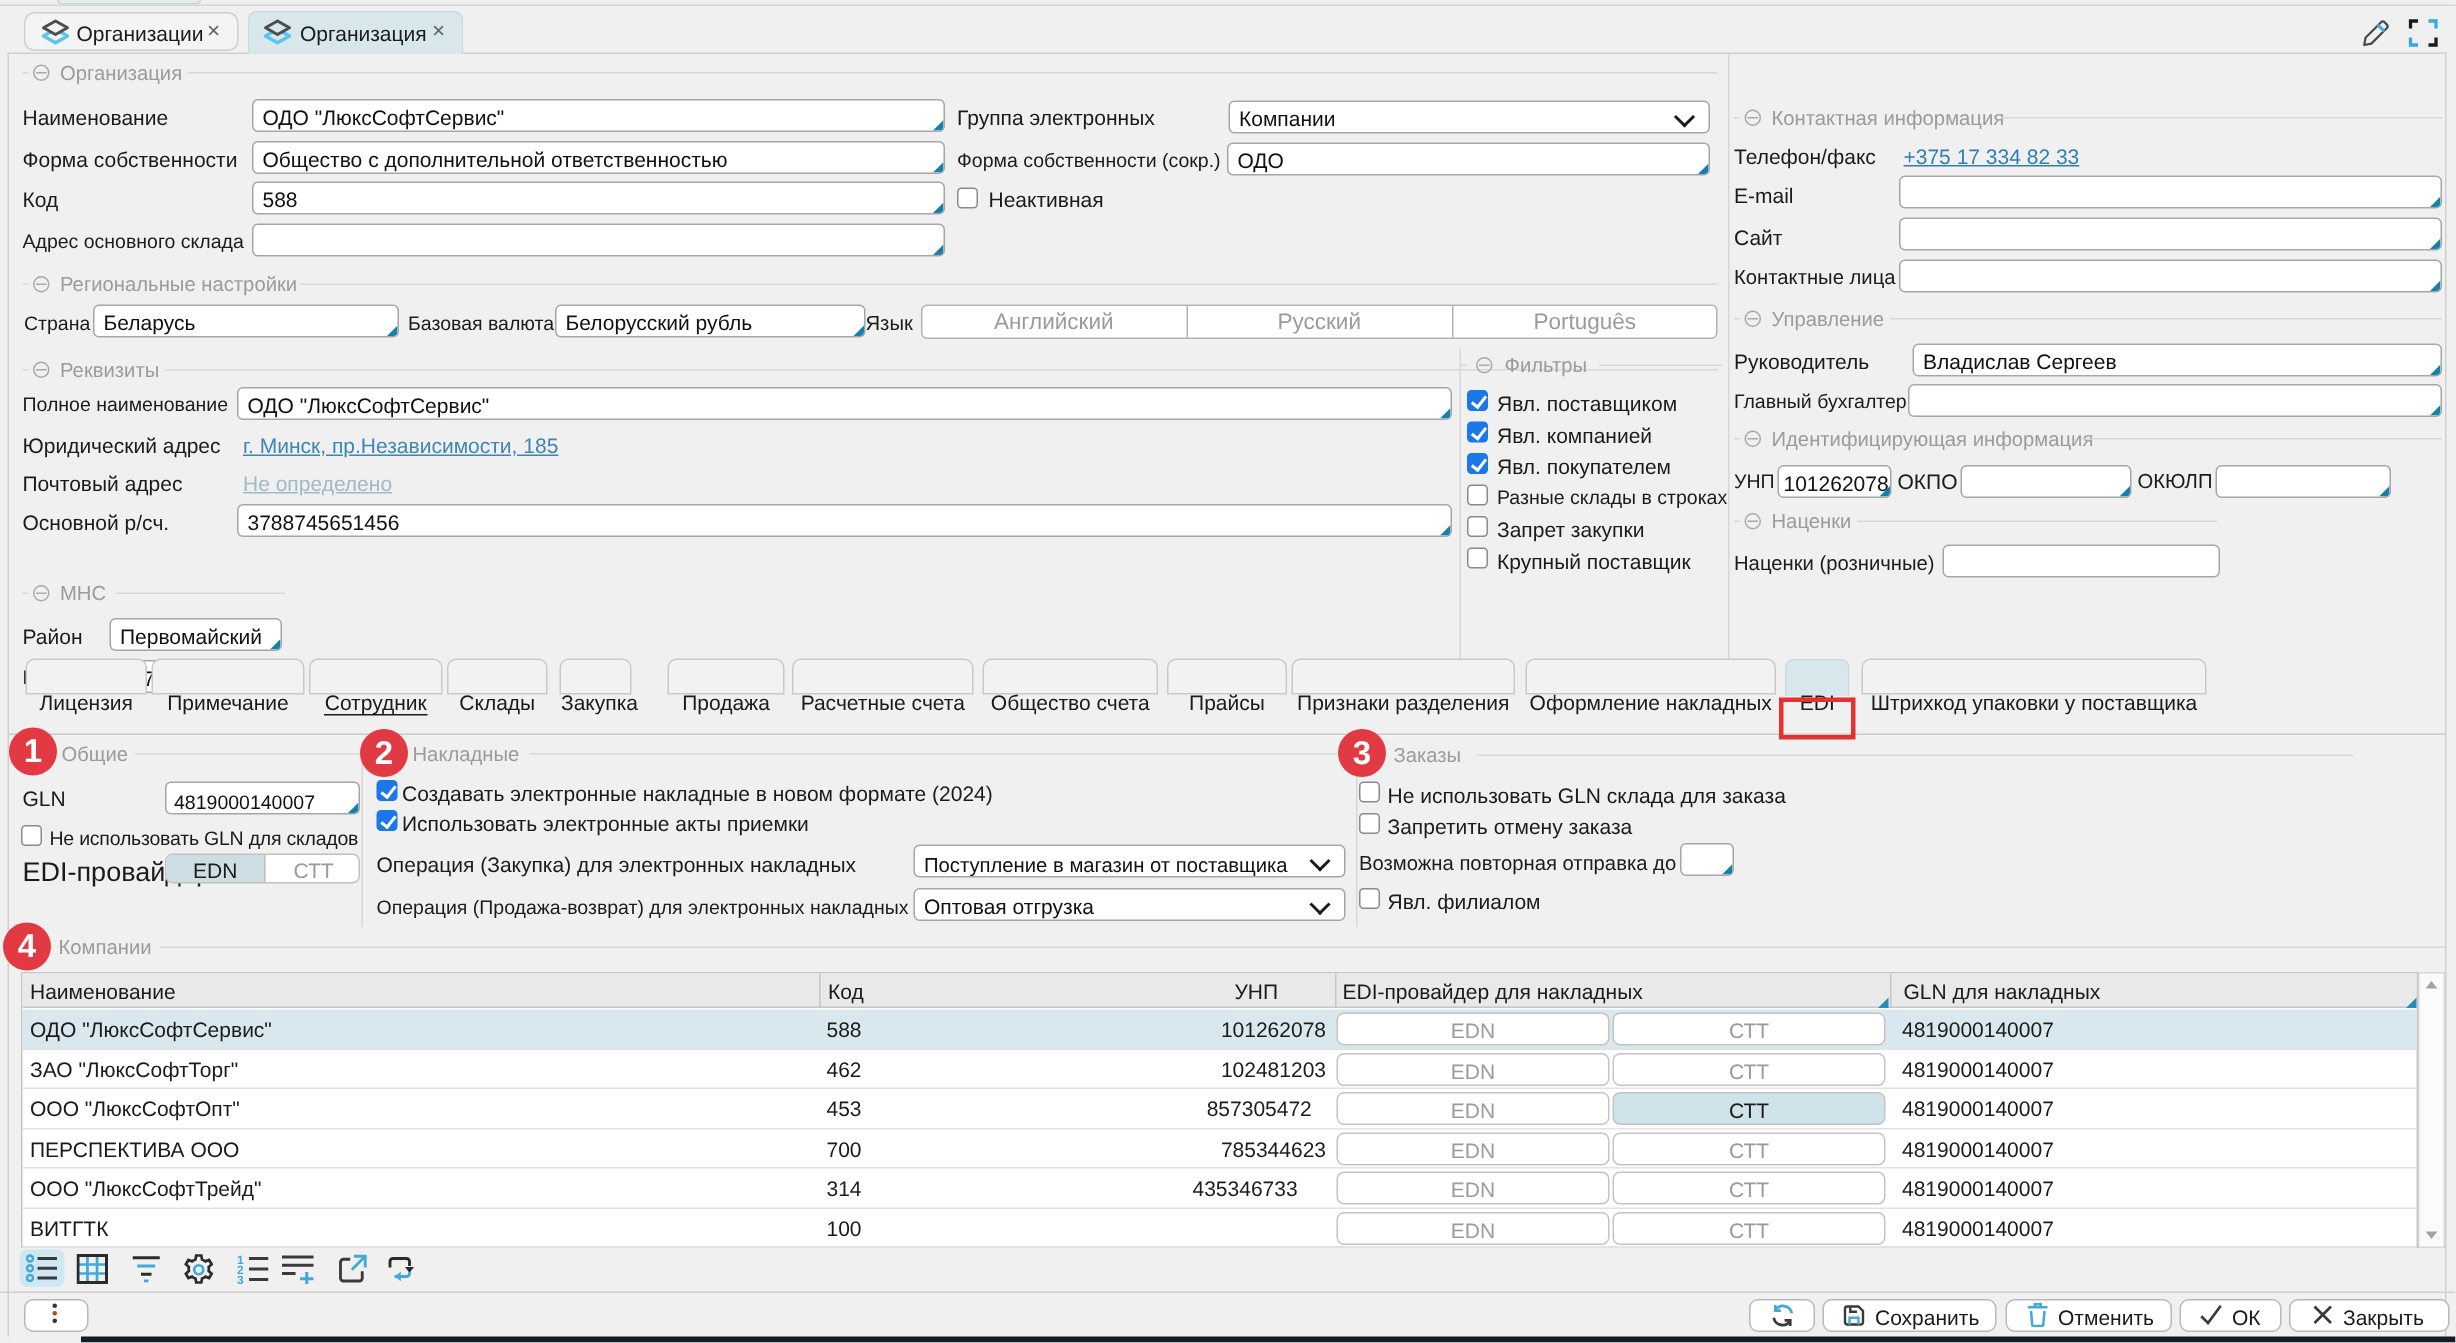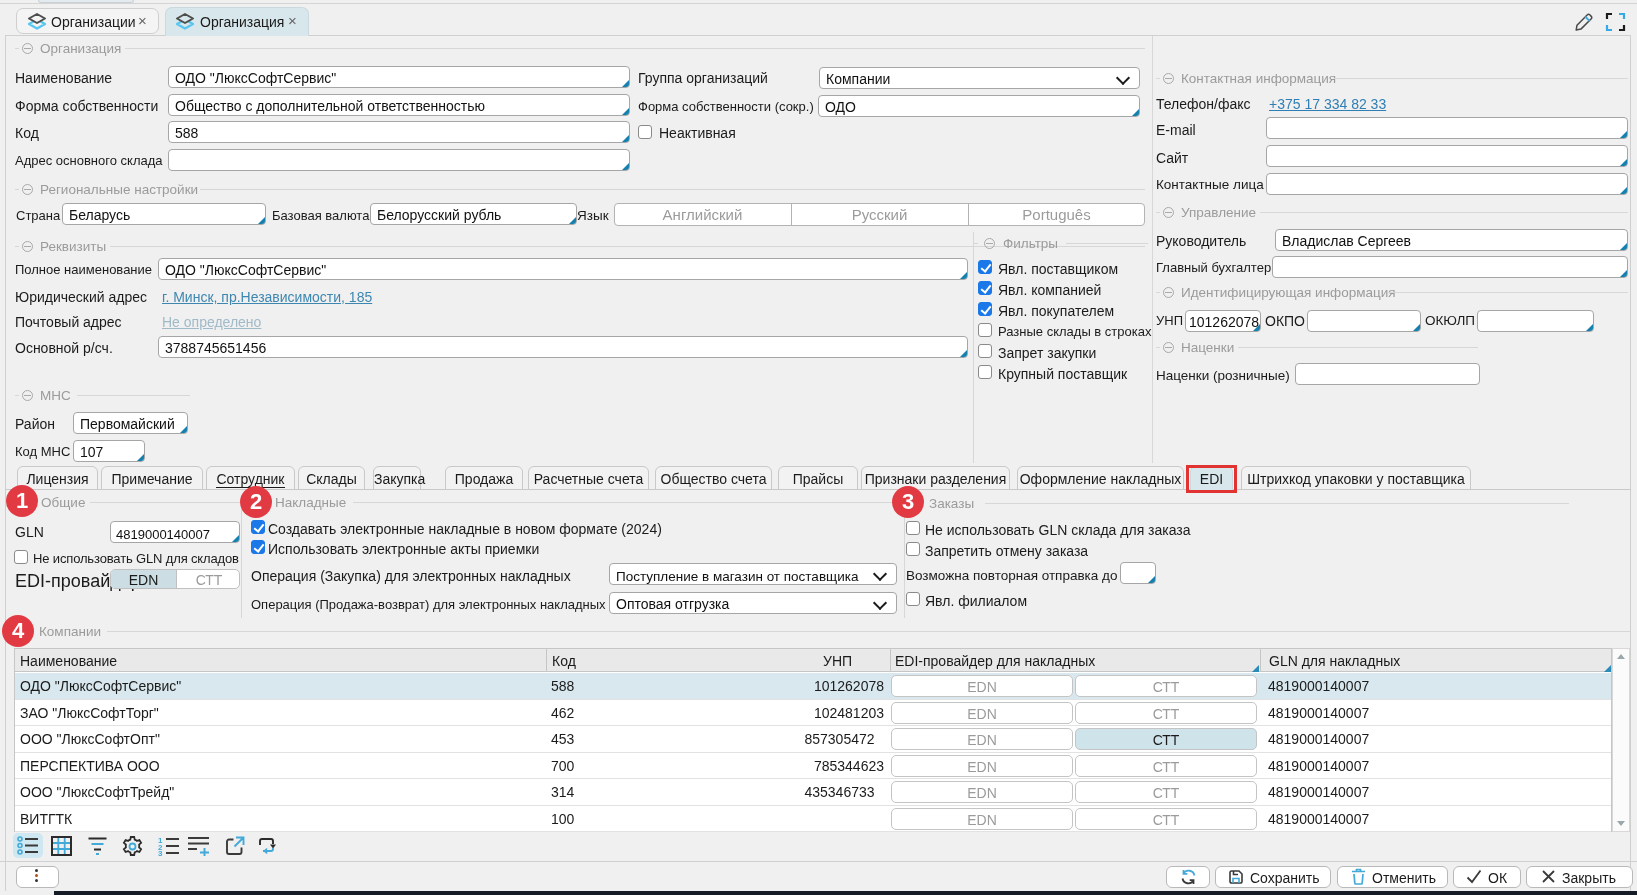--- a/index.html
+++ b/index.html
@@ -16,22 +16,22 @@
 .mi{position:absolute;width:11px;height:11px;border:1px solid #a9a9a9;border-radius:50%}
 .mi::after{content:'';position:absolute;left:1px;right:1px;top:4px;height:1px;background:#a9a9a9}
 .chk{position:absolute;width:14px;height:14px;border:1px solid #8a8a8a;border-radius:3px;background:#fff}
 .chk.on{background:#1a78e8;border-color:#1a78e8}
 .chk.on::after{content:'';position:absolute;left:4px;top:1px;width:4px;height:8px;
  border:solid #fff;border-width:0 2px 2px 0;transform:rotate(38deg)}
 .rc{position:absolute;width:32px;height:32px;border-radius:50%;background:#e23a42;color:#fff;
  font-weight:bold;font-size:22px;text-align:center;line-height:31px}
 .chev::after{content:'';position:absolute;right:11px;top:5px;width:8px;height:8px;
  border-left:2.4px solid #1b1b1b;border-bottom:2.4px solid #1b1b1b;transform:rotate(-45deg)}
-.tab2{position:absolute;top:466px;height:24px;background:#f2f2f2;border:1px solid #c9c9c9;
- border-radius:6px 6px 0 0;text-align:center;font-size:14px;padding-top:4px;white-space:nowrap}
+.tab2{position:absolute;top:439px;height:24px;background:#f2f2f2;border:1px solid #c9c9c9;
+ border-radius:6px 6px 0 0;text-align:center;font-size:14px;padding-top:20px;white-space:nowrap}
 .gbtn{position:absolute;background:#fff;border:1px solid #c4c4c4;border-radius:5px;height:22px;
  color:#9b9b9b;font-size:14px;text-align:center;padding-top:3px}
 .btn{position:absolute;background:#fff;border:1px solid #b9b9b9;border-radius:6px;height:22px;
  font-size:15px;color:#1b1b1b;white-space:nowrap}
 </style></head>
 <body>
 
 <div class="ab" style="left:38px;top:0;width:96px;height:3px;background:#e3ebee;border:1px solid #c9d2d6;border-top:none;border-radius:0 0 5px 5px"></div>
 <div class="hl" style="left:0;top:3px;width:1637px;background:#d4d4d4"></div>
 
@@ -70,21 +70,21 @@
 <div class="lg" style="left:40px;top:41px">Организация</div>
 <div class="hl" style="left:125px;top:48px;width:1020px"></div>
 <div class="lb" style="left:15px;top:70px">Наименование</div>
 <div class="in tri" style="left:168px;top:66px;width:462px">ОДО "ЛюксСофтСервис"</div>
 <div class="lb" style="left:15px;top:98px">Форма собственности</div>
 <div class="in tri" style="left:168px;top:94px;width:462px">Общество с дополнительной ответственностью</div>
 <div class="lb" style="left:15px;top:125px">Код</div>
 <div class="in tri" style="left:168px;top:121px;width:462px">588</div>
 <div class="lb" style="left:15px;top:153px;font-size:13px">Адрес основного склада</div>
 <div class="in tri" style="left:168px;top:149px;width:462px"></div>
-<div class="lb" style="left:638px;top:70px">Группа организаций</div>
+<div class="lb" style="left:638px;top:70px">Группа электронных</div>
 <div class="in chev" style="left:819px;top:67px;width:321px">Компании</div>
 <div class="lb" style="left:638px;top:99px;font-size:13px">Форма собственности (сокр.)</div>
 <div class="in tri" style="left:818px;top:95px;width:322px">ОДО</div>
 <div class="chk" style="left:638px;top:125px"></div>
 <div class="lb" style="left:659px;top:125px">Неактивная</div>
 
 <div class="hl" style="left:15px;top:189px;width:4px"></div>
 <div class="mi" style="left:22px;top:184px"></div>
 <div class="lg" style="left:40px;top:182px">Региональные настройки</div>
 <div class="hl" style="left:200px;top:189px;width:945px"></div>
@@ -274,21 +274,21 @@
  <div style="position:absolute;left:0;top:129px;width:1596px;height:1px;background:#e2e2e2"></div>
  <div class="lb" style="left:5px;top:108.5px">ПЕРСПЕКТИВА ООО</div>
  <div class="lb" style="left:536px;top:108.5px">700</div>
  <div class="lb" style="left:780px;top:108.5px;width:89px;text-align:right">785344623</div>
  <div class="gbtn" style="left:876px;top:105.5px;width:182px">EDN</div>
  <div class="gbtn" style="left:1060px;top:105.5px;width:182px;">СТТ</div>
  <div class="lb" style="left:1253px;top:108.5px">4819000140007</div>
  <div style="position:absolute;left:0;top:155.5px;width:1596px;height:1px;background:#e2e2e2"></div>
  <div class="lb" style="left:5px;top:135px">ООО "ЛюксСофтТрейд"</div>
  <div class="lb" style="left:536px;top:135px">314</div>
- <div class="lb" style="left:780px;top:135px;width:89px;text-align:center">435346733</div>
+ <div class="lb" style="left:780px;top:135px;width:89px;text-align:left">435346733</div>
  <div class="gbtn" style="left:876px;top:132px;width:182px">EDN</div>
  <div class="gbtn" style="left:1060px;top:132px;width:182px;">СТТ</div>
  <div class="lb" style="left:1253px;top:135px">4819000140007</div>
  <div style="position:absolute;left:0;top:182px;width:1596px;height:1px;background:#e2e2e2"></div>
  <div class="lb" style="left:5px;top:161.5px">ВИТГТК</div>
  <div class="lb" style="left:536px;top:161.5px">100</div>
  <div class="gbtn" style="left:876px;top:158.5px;width:182px">EDN</div>
  <div class="gbtn" style="left:1060px;top:158.5px;width:182px;">СТТ</div>
  <div class="lb" style="left:1253px;top:161.5px">4819000140007</div>
 

